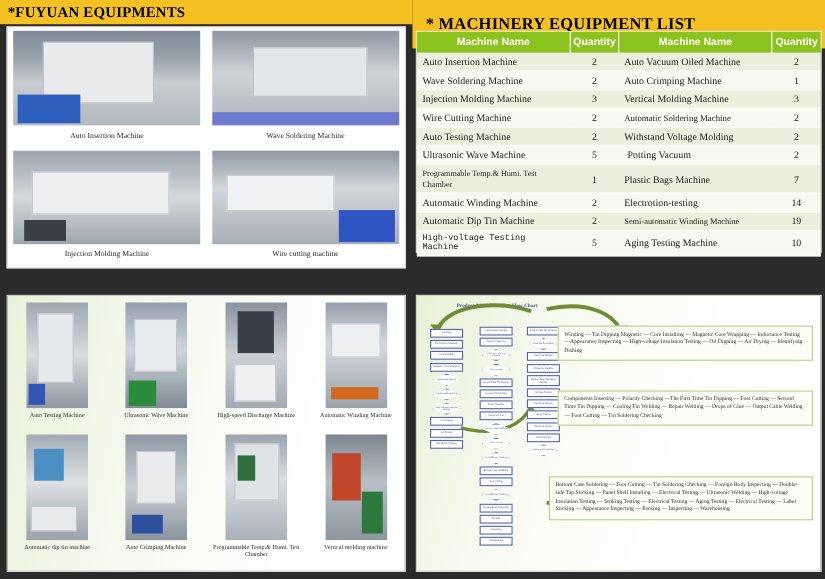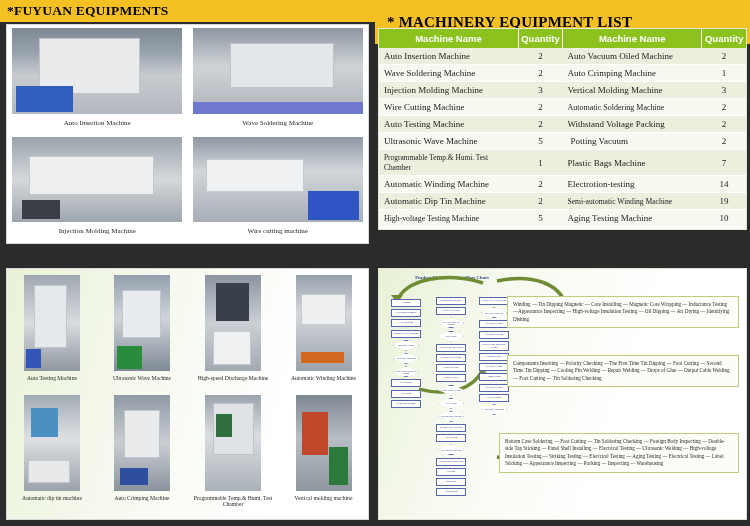--- a/index.html
+++ b/index.html
@@ -274,21 +274,21 @@
           </tr>
           <tr>
             <td>Wire Cutting Machine</td>
             <td class="qty">2</td>
             <td style="font-size:8px;">Automatic Soldering Machine</td>
             <td class="qty">2</td>
           </tr>
           <tr>
             <td>Auto Testing Machine</td>
             <td class="qty">2</td>
-            <td>Withstand Voltage Packing</td>
+            <td>Withstand Voltage Molding</td>
             <td class="qty">2</td>
           </tr>
           <tr>
             <td>Ultrasonic Wave Machine</td>
             <td class="qty">5</td>
             <td style="padding-left:8px;">Potting Vacuum</td>
             <td class="qty">2</td>
           </tr>
           <tr>
             <td style="font-size:7.4px;line-height:1.3;">Programmable Temp.&amp; Humi. Test Chamber</td>
@@ -302,21 +302,21 @@
             <td>Electrotion-testing</td>
             <td class="qty">14</td>
           </tr>
           <tr>
             <td>Automatic Dip Tin Machine</td>
             <td class="qty">2</td>
             <td style="font-size:7.6px;">Semi-automatic Winding Machine</td>
             <td class="qty">19</td>
           </tr>
           <tr>
-            <td style="font-size:7.8px;">High-voltage Testing Machine</td>
+            <td style="font-size:7.8px;font-family:Liberation Mono, monospace;">High-voltage Testing Machine</td>
             <td class="qty">5</td>
             <td>Aging Testing Machine</td>
             <td class="qty">10</td>
           </tr>
         </tbody>
       </table>
     </div>
 
 
     <div class="flow" style="position:absolute;left:3px;top:268px;width:369px;height:252px;">

